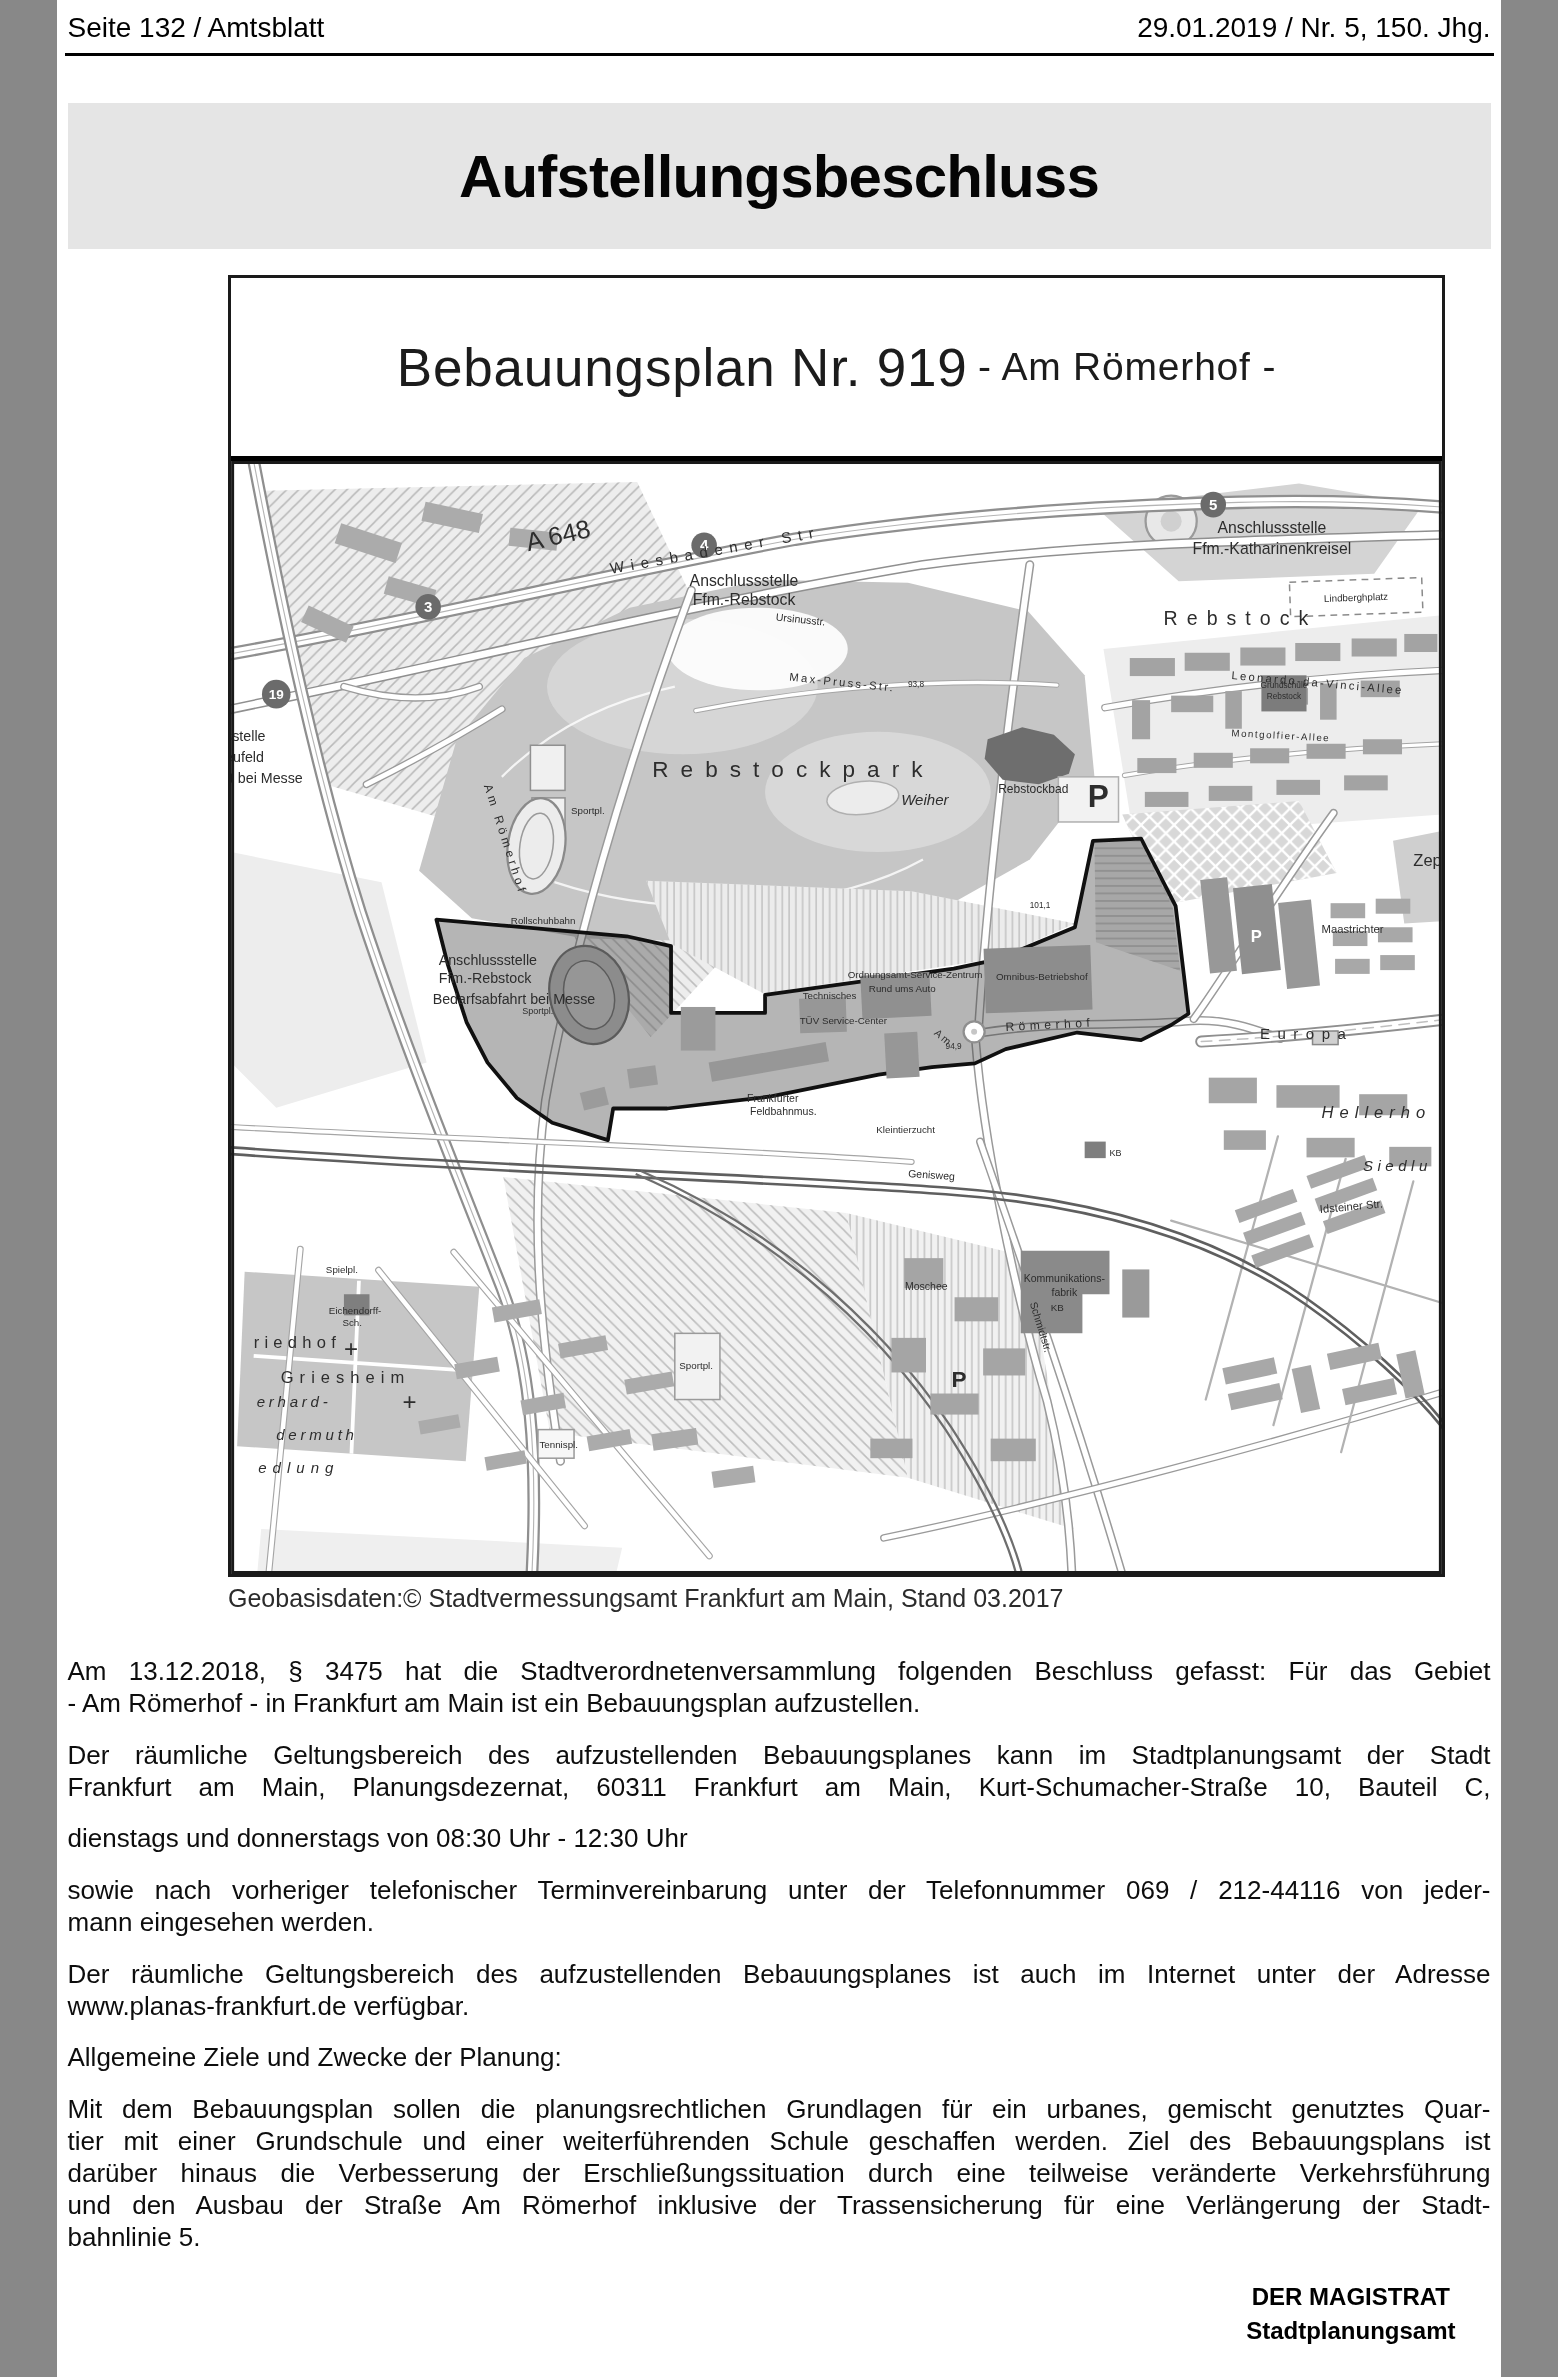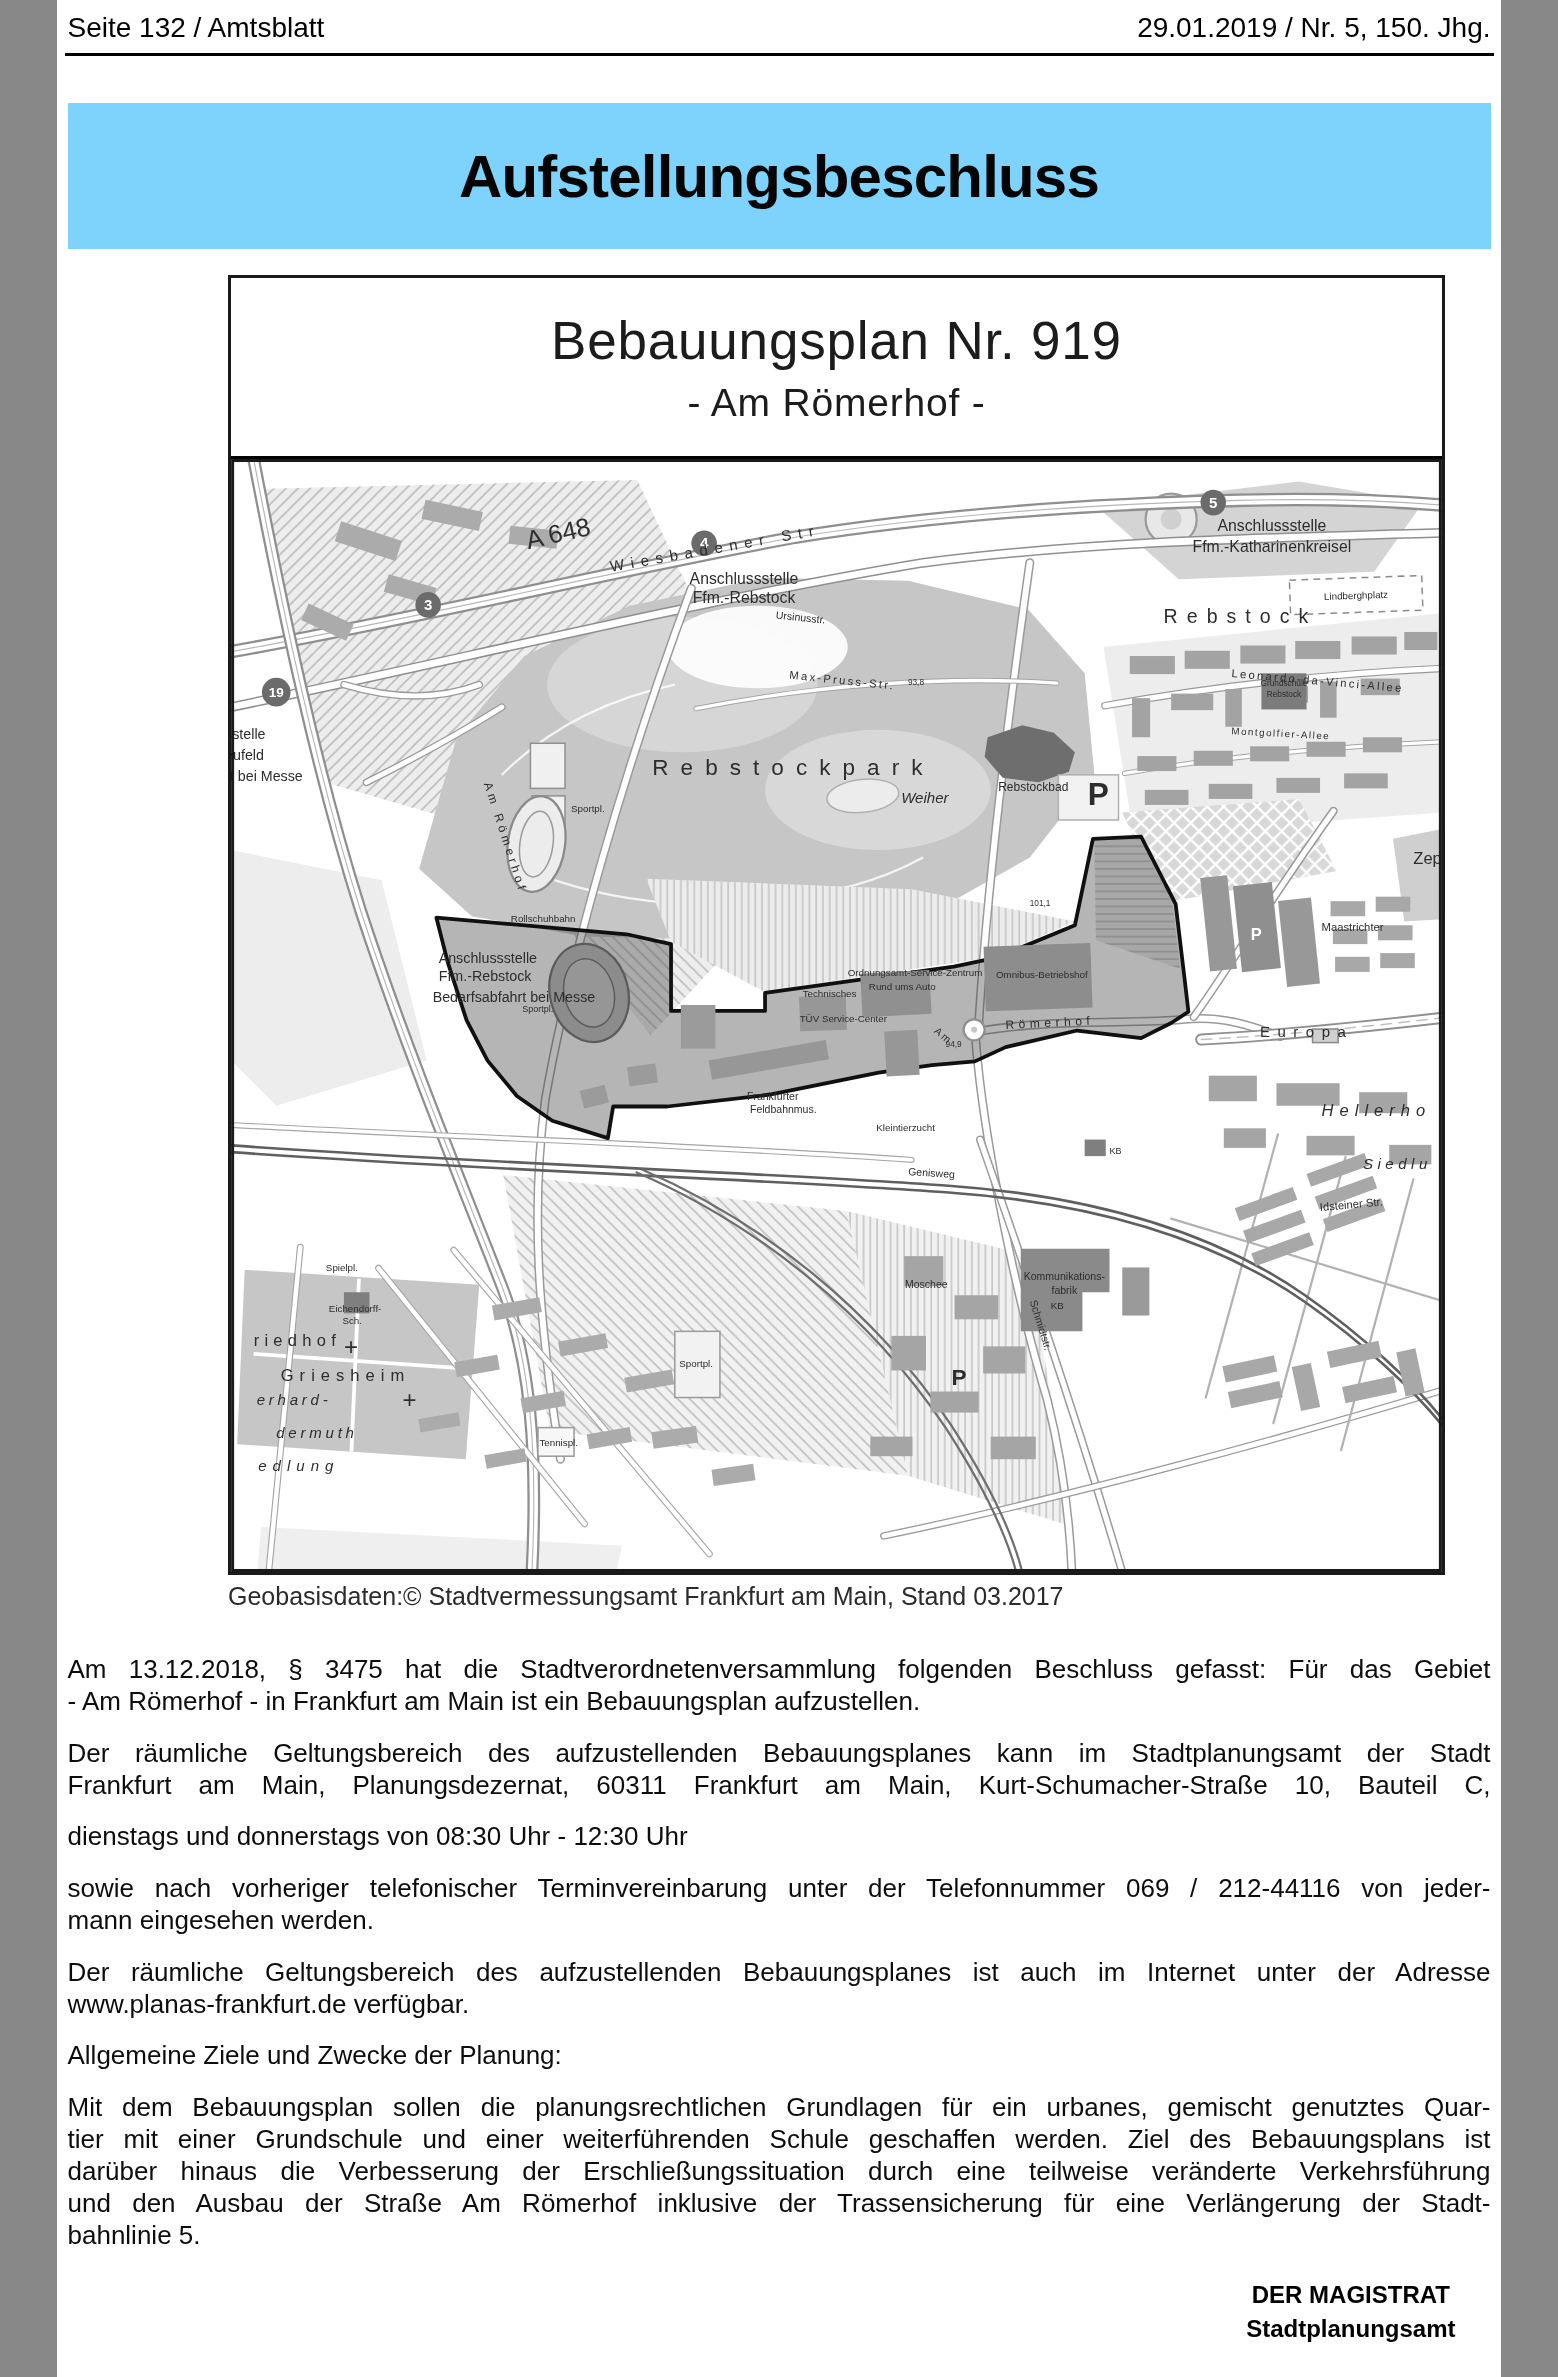--- a/index.html
+++ b/index.html
@@ -8,21 +8,21 @@
   
   .hdr{display:flex;justify-content:space-between;padding:10.5px 10.5px 0 10.5px;
        font-size:28px;line-height:33px;color:#000;}
   .rule{height:3.8px;background:#000;margin:9px 7.5px 0 7.5px;}
   
   .banner{margin:47px 10.5px 0 10.5px;height:146px;background:#c1c1c1;
           display:flex;align-items:center;justify-content:center;}
   .banner span{font-size:60px;font-weight:bold;letter-spacing:-0.8px;color:#050505;}
   
   .figure{width:1211px;margin:26px auto 0 171px;border:3px solid #1a1a1a;background:#fff;}
-  .fig-title{height:178px;border-bottom:3px solid #000000;display:flex;flex-direction:column;
+  .fig-title{height:178px;border-bottom:5px solid #000000;display:flex;flex-direction:row;
              align-items:center;justify-content:center;gap:10.5px;}
   .fig-t1{font-size:53px;color:#1c1c1c;letter-spacing:0.8px;}
   .fig-t2{font-size:39px;color:#1c1c1c;letter-spacing:0.8px;}
   .mapwrap{display:block;line-height:0;}
   
   .caption{margin:6px 10.5px 0 171px;font-size:25px;line-height:30px;color:#2b2b2b;}
   
   .body{margin:42px 10.5px 0 10.5px;font-size:26px;line-height:32px;color:#0d0d0d;}
   .par{margin:0 0 19.6px 0;}
   .ln{text-align:justify;text-align-last:justify;white-space:normal;}
@@ -39,21 +39,21 @@
 <body>
 
 <div class="page">
 
   <div class="hdr">
     <span>Seite 132 / Amtsblatt</span>
     <span>29.01.2019 / Nr. 5, 150. Jhg.</span>
   </div>
   <div class="rule"></div>
 
-  <div class="banner" style="background: #7dd3fc;">
+  <div class="banner" style="background: #e5e5e5;">
     <span>Aufstellungsbeschluss</span>
   </div>
 
   <div class="figure">
     <div class="fig-title">
       <div class="fig-t1">Bebauungsplan Nr. 919</div>
       <div class="fig-t2">- Am Römerhof -</div>
     </div>
     <div class="mapwrap">
     <svg viewBox="0 0 1610 1480" width="1211" height="1113" xmlns="http://www.w3.org/2000/svg">

